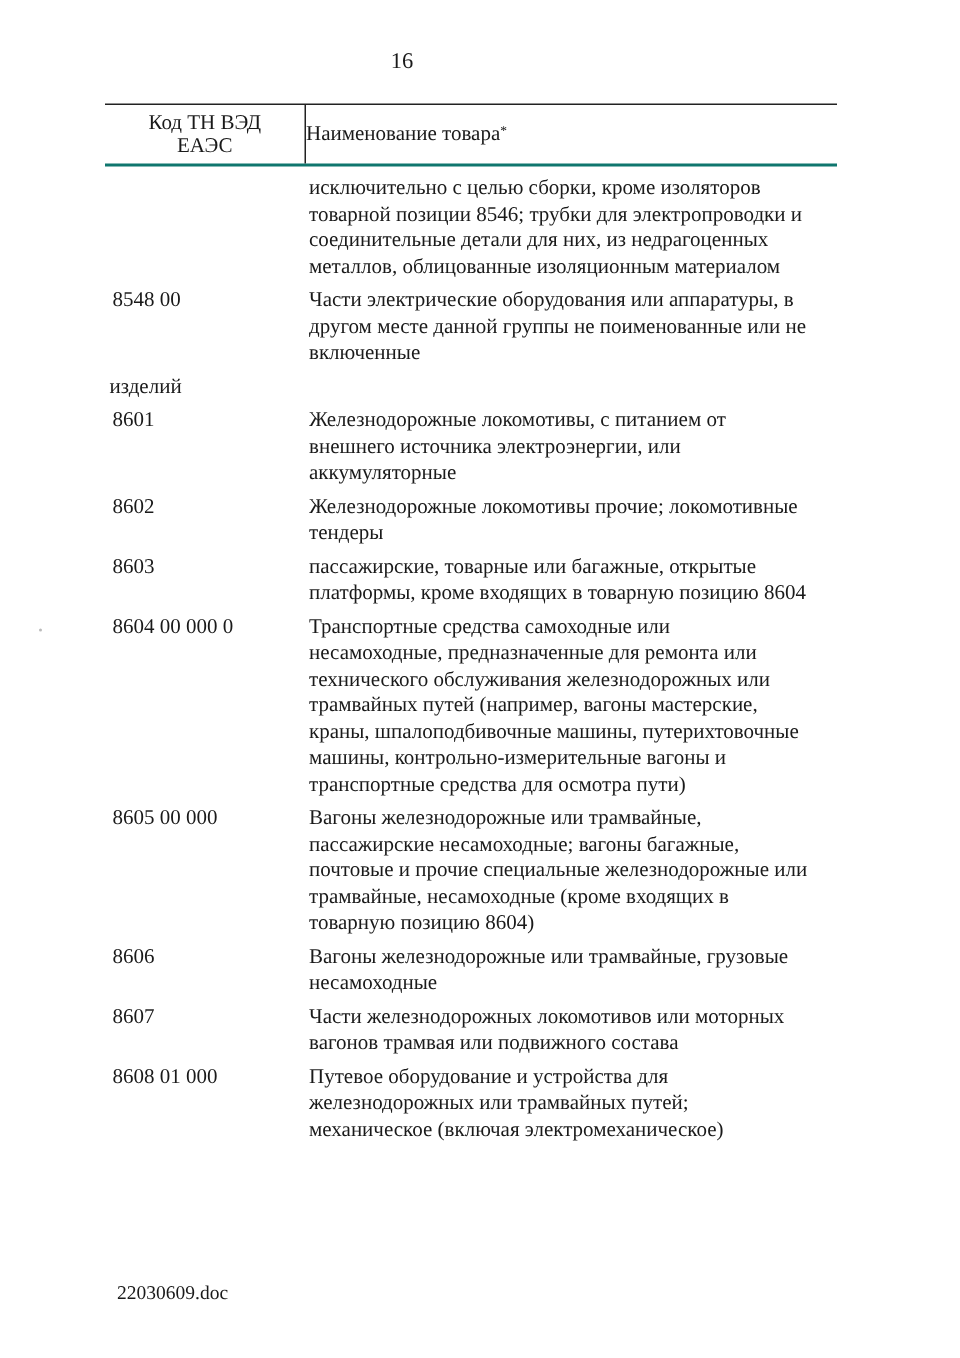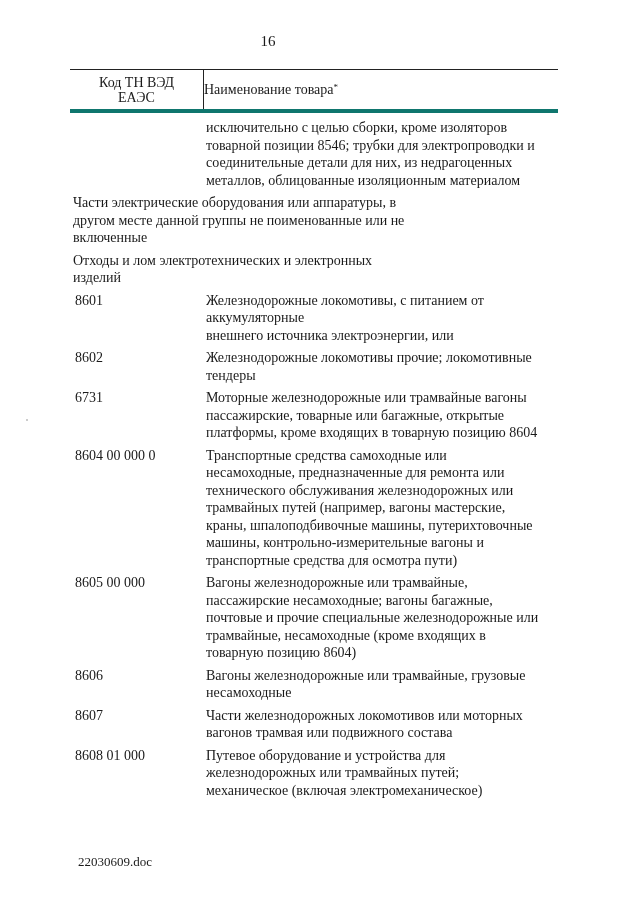--- a/index.html
+++ b/index.html
@@ -9,21 +9,21 @@
     color: #1a1a1a;
   }
   .page-number {
     position: absolute; top: 33px; left: 0; width: 536px;
     text-align: center; font-size: 15px;
   }
   .table {
     position: absolute; left: 70px; top: 69px; width: 488px;
   }
   .thead {
-    display: flex; border-top: 1px solid #222; border-bottom: 4px solid #0f766e;
+    display: flex; border-top: 1px solid #222; border-bottom: 2px solid #0f766e;
     height: 39px;
   }
   .th-code {
     width: 133px; border-right: 1px solid #222;
     display: flex; align-items: center; justify-content: center;
     text-align: center; font-size: 14px; line-height: 15px;
   }
   .th-name {
     flex: 1; display: flex; align-items: center; 
     font-size: 14px;
@@ -71,51 +71,50 @@
       <div class="row">
         <div class="cell-code"></div>
         <div class="cell-name">
           <span class="line">исключительно с целью сборки, кроме изоляторов</span>
           <span class="line">товарной позиции 8546; трубки для электропроводки и</span>
           <span class="line">соединительные детали для них, из недрагоценных</span>
           <span class="line">металлов, облицованные изоляционным материалом</span>
         </div>
       </div>
       <div class="row">
+        <div class="cell-code">8548 00</div>
         <div class="cell-name">
           <span class="line">Части электрические оборудования или аппаратуры, в</span>
           <span class="line">другом месте данной группы не поименованные или не</span>
           <span class="line">включенные</span>
         </div>
       </div>
       <div class="row">
         <div class="cell-name">
-          <span class="line">Отходы и лом электротехнических и электронных</span>
           <span class="line">изделий</span>
         </div>
       </div>
       <div class="row">
         <div class="cell-code">8601</div>
         <div class="cell-name">
           <span class="line">Железнодорожные локомотивы, с питанием от</span>
+          <span class="line">внешнего источника электроэнергии, или</span>
           <span class="line">аккумуляторные</span>
-          <span class="line">внешнего источника электроэнергии, или</span>
         </div>
       </div>
       <div class="row">
         <div class="cell-code">8602</div>
         <div class="cell-name">
           <span class="line">Железнодорожные локомотивы прочие; локомотивные</span>
           <span class="line">тендеры</span>
         </div>
       </div>
       <div class="row">
-        <div class="cell-code">6731</div>
+        <div class="cell-code">8603</div>
         <div class="cell-name">
-          <span class="line">Моторные железнодорожные или трамвайные вагоны</span>
           <span class="line">пассажирские, товарные или багажные, открытые</span>
           <span class="line">платформы, кроме входящих в товарную позицию 8604</span>
         </div>
       </div>
       <div class="row">
         <div class="cell-code">8604 00 000 0</div>
         <div class="cell-name">
           <span class="line">Транспортные средства самоходные или</span>
           <span class="line">несамоходные, предназначенные для ремонта или</span>
           <span class="line">технического обслуживания железнодорожных или</span>

